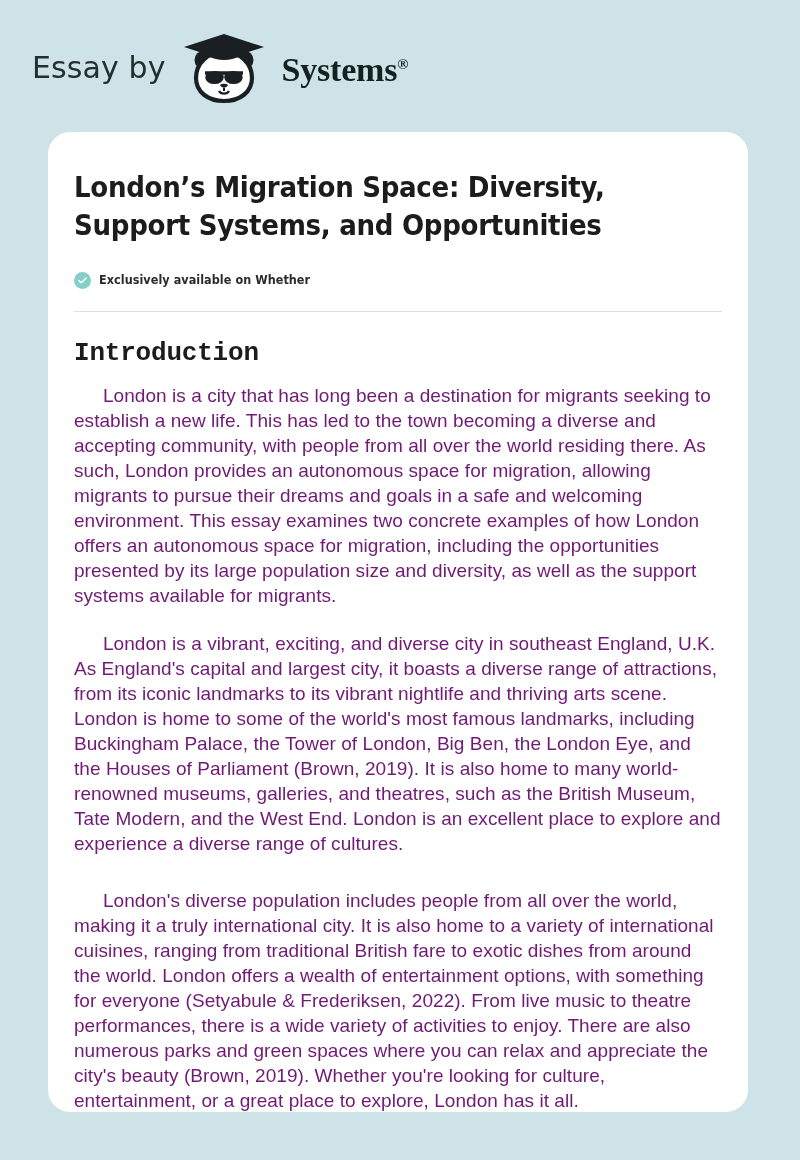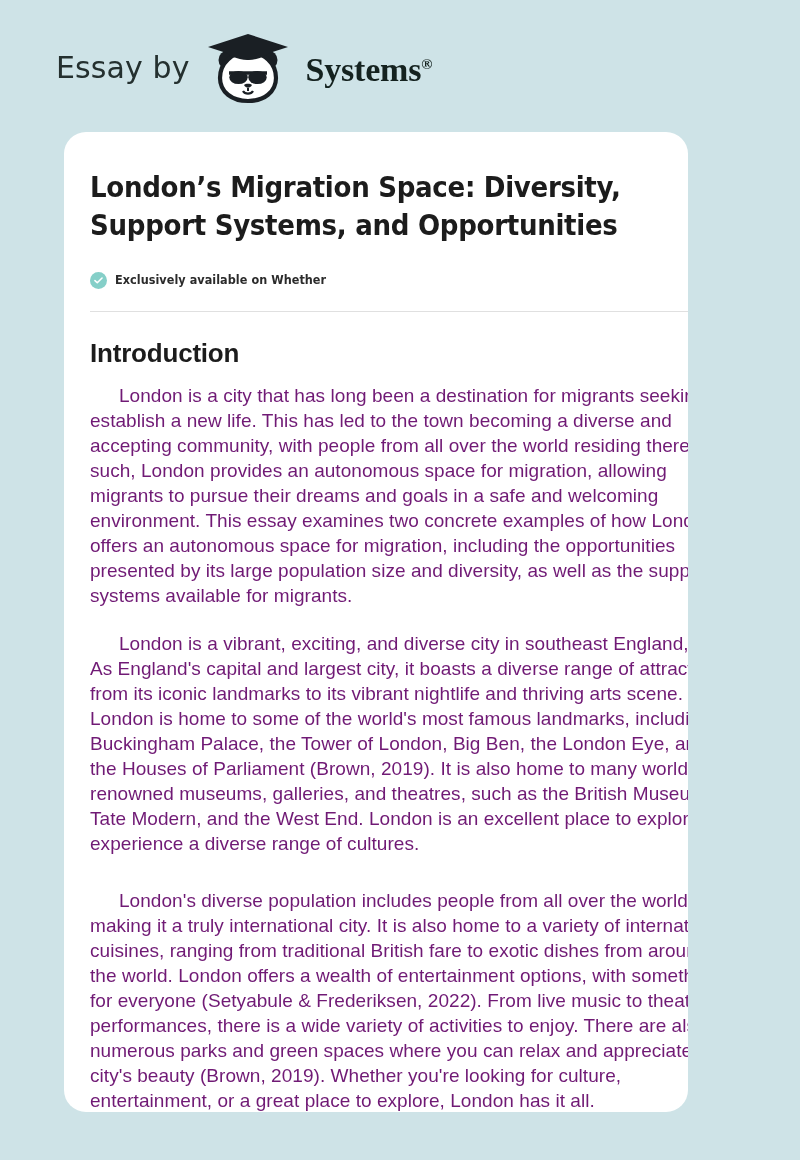--- a/index.html
+++ b/index.html
@@ -12,21 +12,21 @@
     height: 1160px;
     background: #cee3e7;
     font-family: "Liberation Sans", sans-serif;
     -webkit-font-smoothing: antialiased;
     overflow: hidden;
   }
 
   
   .brandbar {
     position: absolute;
-    left: 56px;
+    left: 32px;
     top: 32px;
     height: 72px;
     display: flex;
     align-items: center;
     gap: 12px;
   }
   .essay-by {
     font-family: "DejaVu Sans", sans-serif;
     font-size: 30px;
     font-weight: 400;
@@ -55,23 +55,23 @@
   .wordmark .reg {
     font-size: 15px;
     vertical-align: super;
     font-weight: 700;
     line-height: 1;
   }
 
   
   .card {
     position: absolute;
-    left: 64px;
+    left: 48px;
     top: 132px;
-    width: 624px;
+    width: 700px;
     height: 980px;
     background: #ffffff;
     border-radius: 22px;
     overflow: hidden;
   }
   .card-inner {
     padding: 36px 26px 0 26px;
   }
 
   .doc-title {
@@ -112,21 +112,21 @@
   }
 
   .divider {
     height: 1px;
     background: #e0e0e0;
     margin-top: 22px;
     width: 648px;
   }
 
   .section-heading {
-    font-family: Liberation Sans, sans-serif;
+    font-family: Liberation Mono, monospace;
     font-size: 26px;
     font-weight: 700;
     color: #1c1c1c;
     letter-spacing: -0.2px;
     line-height: 1.1;
     margin: 27px 0 0 0;
   }
 
   .body-copy { margin-top: 16px; }
   .body-copy p {

